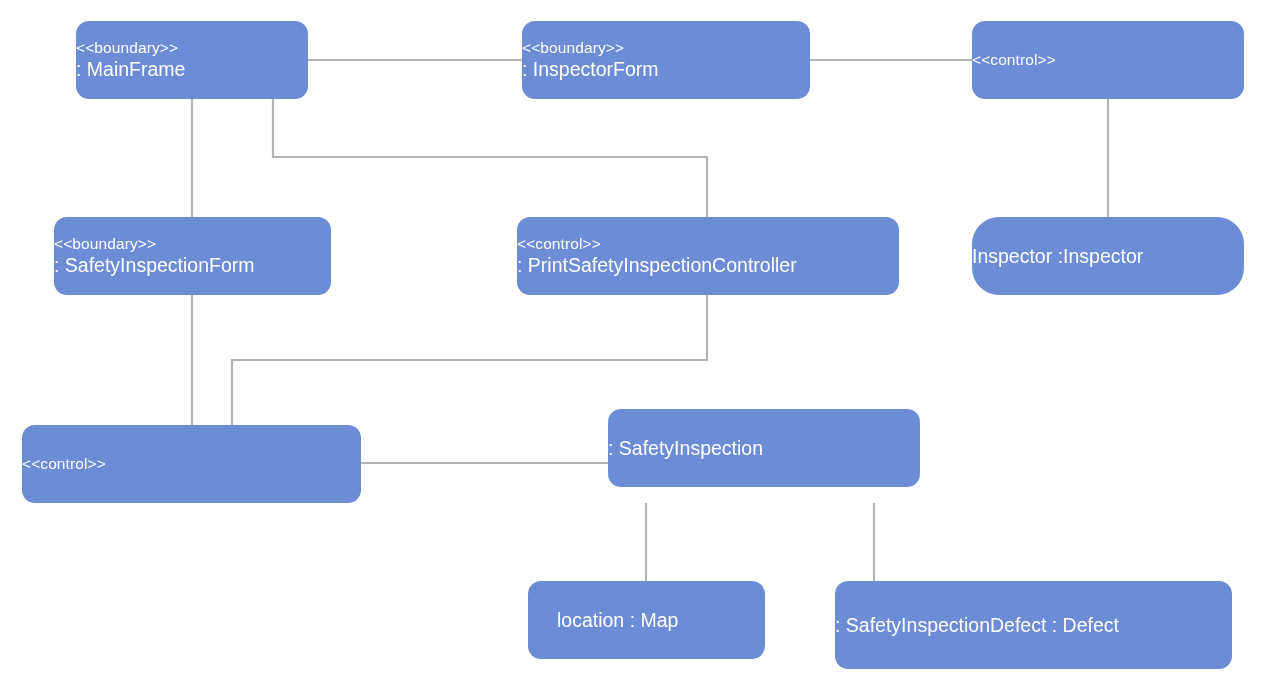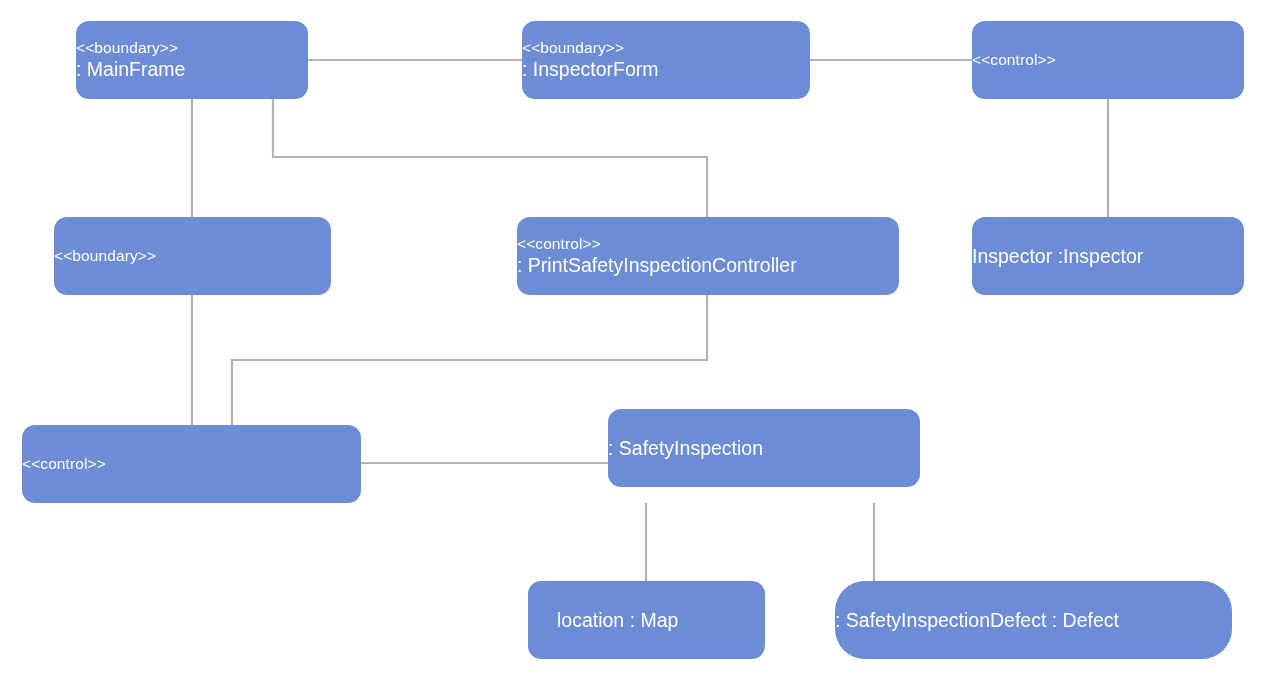--- a/index.html
+++ b/index.html
@@ -75,34 +75,35 @@
       </div>
       <div class="node" style="left: 522px; top: 21px; width: 288px; height: 78px; background: rgb(108, 140, 213); color: rgb(255, 255, 255);">
         <div class="stereotype">&lt;&lt;boundary&gt;&gt;</div>
         <div class="instance">: InspectorForm</div>
       </div>
       <div class="node" style="left: 972px; top: 21px; width: 272px; height: 78px; background: rgb(108, 140, 213); color: rgb(255, 255, 255);">
         <div class="stereotype">&lt;&lt;control&gt;&gt;</div>
       </div>
       <div class="node" style="left: 54px; top: 217px; width: 277px; height: 78px; background: rgb(108, 140, 213); color: rgb(255, 255, 255);">
         <div class="stereotype">&lt;&lt;boundary&gt;&gt;</div>
+        <div class="instance">: SafetyInspectionForm</div>
       </div>
       <div class="node" style="left: 517px; top: 217px; width: 382px; height: 78px; background: rgb(108, 140, 213); color: rgb(255, 255, 255);">
         <div class="stereotype">&lt;&lt;control&gt;&gt;</div>
         <div class="instance">: PrintSafetyInspectionController</div>
       </div>
-      <div class="node single" style="left: 972px; top: 217px; width: 272px; height: 78px; background: rgb(108, 140, 213); color: rgb(255, 255, 255);">
+      <div class="node single" style="left: 972px; top: 217px; width: 272px; height: 78px; background: rgb(108, 140, 213); color: rgb(255, 255, 255); border-radius: 27px;">
         <div class="instance">Inspector :Inspector</div>
       </div>
       <div class="node" style="left: 22px; top: 425px; width: 339px; height: 78px; background: rgb(108, 140, 213); color: rgb(255, 255, 255);">
         <div class="stereotype">&lt;&lt;control&gt;&gt;</div>
       </div>
       <div class="node single" style="left: 608px; top: 409px; width: 312px; height: 78px; background: rgb(108, 140, 213); color: rgb(255, 255, 255);">
         <div class="instance">: SafetyInspection</div>
       </div>
       <div class="node single" style="left: 528px; top: 581px; width: 237px; height: 78px; background: rgb(108, 140, 213); color: rgb(255, 255, 255); padding-left: 29px;">
         <div class="instance">location : Map</div>
       </div>
-      <div class="node single" style="left: 835px; top: 581px; width: 397px; height: 78px; background: rgb(108, 140, 213); color: rgb(255, 255, 255); border-radius: 30px;">
+      <div class="node single" style="left: 835px; top: 581px; width: 397px; height: 88px; background: rgb(108, 140, 213); color: rgb(255, 255, 255);">
         <div class="instance">: SafetyInspectionDefect : Defect</div>
       </div>
     </div>
 </div>
 
 </body></html>

